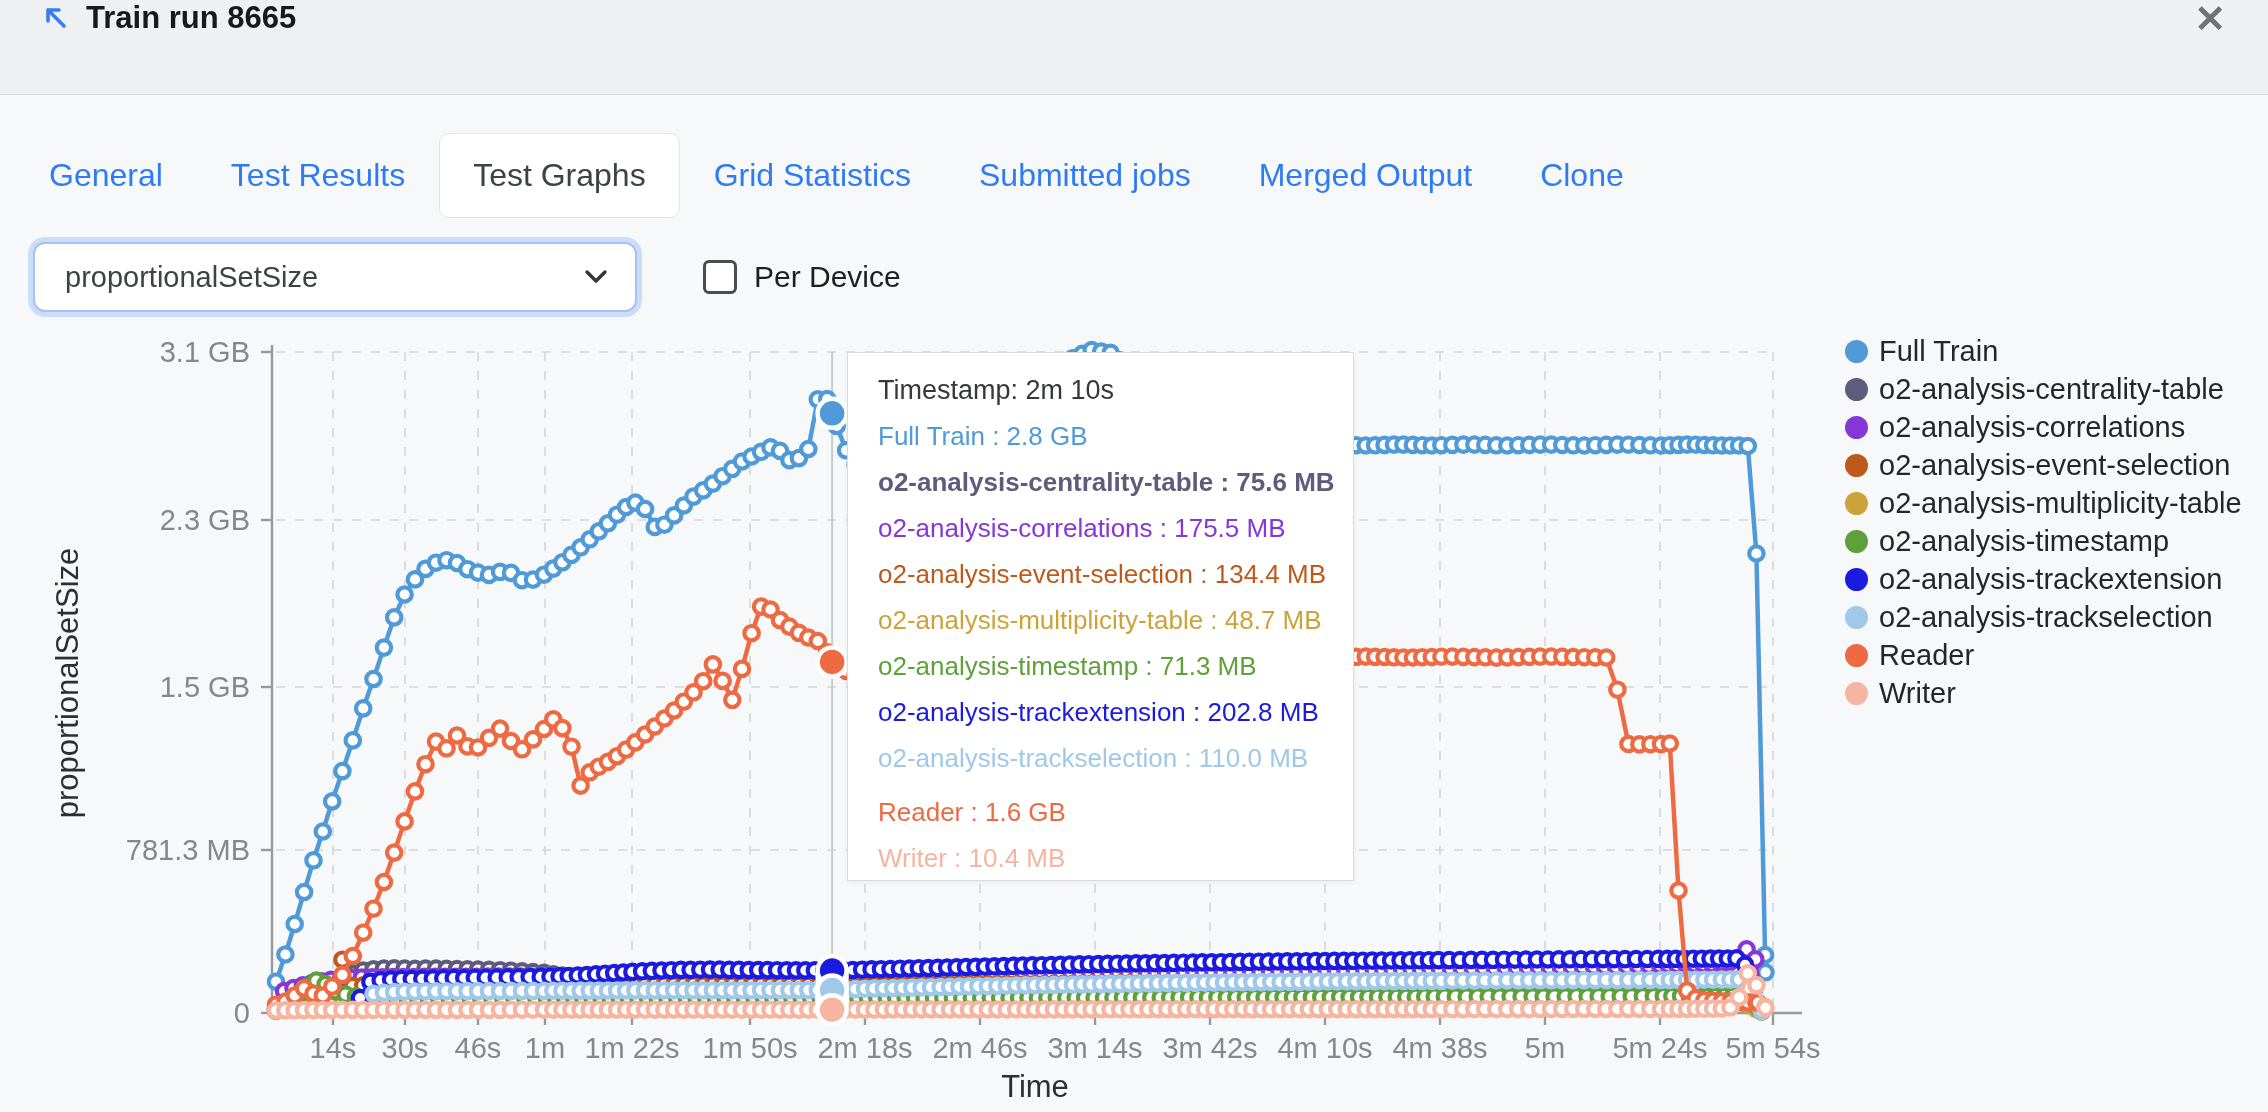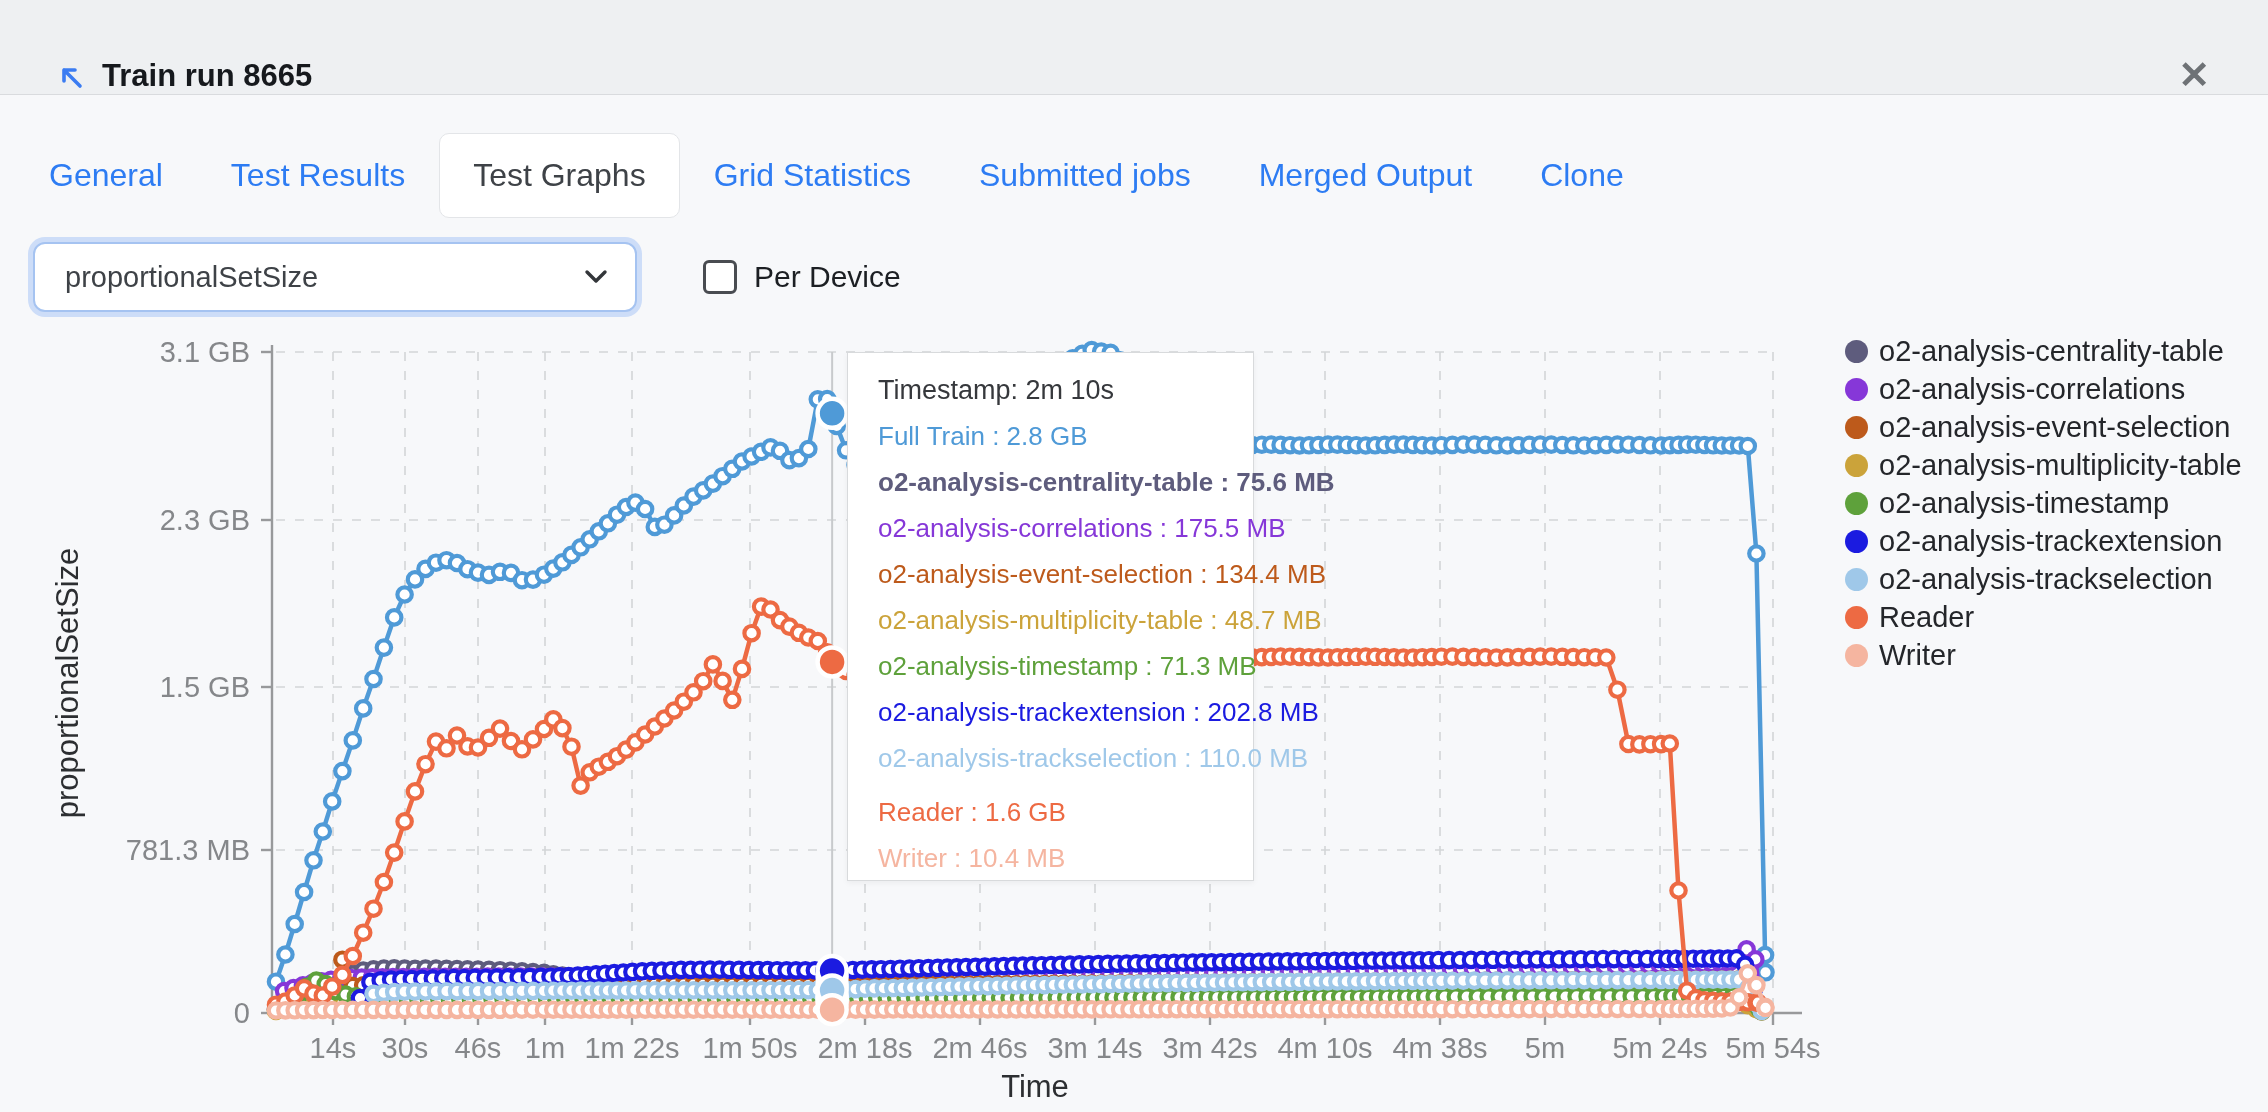--- a/index.html
+++ b/index.html
@@ -1,18 +1,18 @@
 <!DOCTYPE html>
 <html><head>
 <meta charset="utf-8">
 <style>
   html,body{margin:0;padding:0;width:2268px;height:1112px;overflow:hidden;
     font-family:"Liberation Sans",sans-serif;background:#f7f8fa;position:relative;}
   .modal-header{height:95px;background:#eef0f2;border-bottom:1px solid #d9dbde;
-    display:flex;align-items:flex-end;padding:0 54px;box-sizing:border-box;}
+    display:flex;align-items:flex-start;padding:0 38px;box-sizing:border-box;}
   .nav-arrow{width:34px;height:34px;flex:0 0 34px;}
   .page-title{font-size:31px;font-weight:bold;color:#16191d;margin-left:14px;}
   .close-btn{margin-left:auto;background:none;border:none;font-size:38px;font-weight:bold;
     color:#6e7276;cursor:pointer;line-height:1;padding:0 4px;}
   .tabs{display:flex;align-items:center;margin:38px 0 0 15px;}
   .tab{font-size:32px;color:#2d7cf3;padding:23px 33px;border:1px solid transparent;
     border-radius:10px;cursor:pointer;white-space:nowrap;}
   .tab.active{background:#ffffff;color:#3e4247;border-color:#e3e5e8;}
   .controls{display:flex;align-items:center;margin:24px 0 0 33px;}
   .metric-select{width:604px;height:70px;background:#ffffff;border:2px solid #a5c3f1;
@@ -20,21 +20,21 @@
     padding:0 26px 0 30px;box-sizing:border-box;font-size:29px;color:#3e4247;cursor:pointer;}
   .metric-select .chev{margin-left:auto;}
   .checkbox-wrap{display:flex;align-items:center;margin-left:66px;cursor:pointer;}
   .checkbox{width:28px;height:28px;border:3px solid #494c51;border-radius:6px;background:#fff;}
   .checkbox-label{font-size:30px;color:#1c1f23;margin-left:17px;}
   svg.chart{position:absolute;left:0;top:0;width:2268px;height:1112px;z-index:1;}
   .legend{position:absolute;left:1845px;top:337px;display:flex;flex-direction:column;gap:9px;z-index:2;}
   .legend-item{display:flex;align-items:center;gap:11px;height:29px;}
   .legend-dot{width:23px;height:23px;border-radius:50%;flex:0 0 23px;}
   .legend-label{font-size:29px;color:#24262a;white-space:nowrap;}
-  .chart-tooltip{position:absolute;left:847px;top:352px;width:407px;height:529px;background:#ffffff;
+  .chart-tooltip{position:absolute;left:847px;top:352px;width:507px;height:529px;background:#ffffff;
     border:1px solid #d8dadc;box-shadow:0 2px 6px rgba(0,0,0,0.05);box-sizing:border-box;
     padding:14px 0 0 30px;z-index:5;}
   .tt-title{font-size:27px;color:#36383c;height:46px;line-height:46px;white-space:nowrap;}
   .tt-row{font-size:26px;height:46px;line-height:46px;white-space:nowrap;}
 </style>
 </head>
 <body>
 
 <div class="modal-header">
   <svg class="nav-arrow" viewBox="0 0 34 34">
@@ -1699,20 +1699,24 @@
       <circle cx="832.1" cy="1002.8" r="14.5" fill="#cba33a" stroke="#fff" stroke-width="4.5"></circle>
       <circle cx="832.1" cy="998.2" r="14.5" fill="#5ea13b" stroke="#fff" stroke-width="4.5"></circle>
       <circle cx="832.1" cy="970.6" r="14.5" fill="#1b1be0" stroke="#fff" stroke-width="4.5"></circle>
       <circle cx="832.1" cy="990.1" r="14.5" fill="#9fc8e9" stroke="#fff" stroke-width="4.5"></circle>
       <circle cx="832.1" cy="661.9" r="14.5" fill="#ed6a43" stroke="#fff" stroke-width="4.5"></circle>
       <circle cx="832.1" cy="1009.7" r="14.5" fill="#f5b5a0" stroke="#fff" stroke-width="4.5"></circle>
     </g>
   </svg>
 <div class="legend" id="legend">
     <div class="legend-item">
+      <span class="legend-dot" style="background: rgb(79, 154, 215);"></span>
+      <span class="legend-label">Full Train</span>
+    </div>
+    <div class="legend-item">
       <span class="legend-dot" style="background: rgb(94, 92, 125);"></span>
       <span class="legend-label">o2-analysis-centrality-table</span>
     </div>
     <div class="legend-item">
       <span class="legend-dot" style="background: rgb(134, 55, 216);"></span>
       <span class="legend-label">o2-analysis-correlations</span>
     </div>
     <div class="legend-item">
       <span class="legend-dot" style="background: rgb(189, 90, 27);"></span>
       <span class="legend-label">o2-analysis-event-selection</span>

